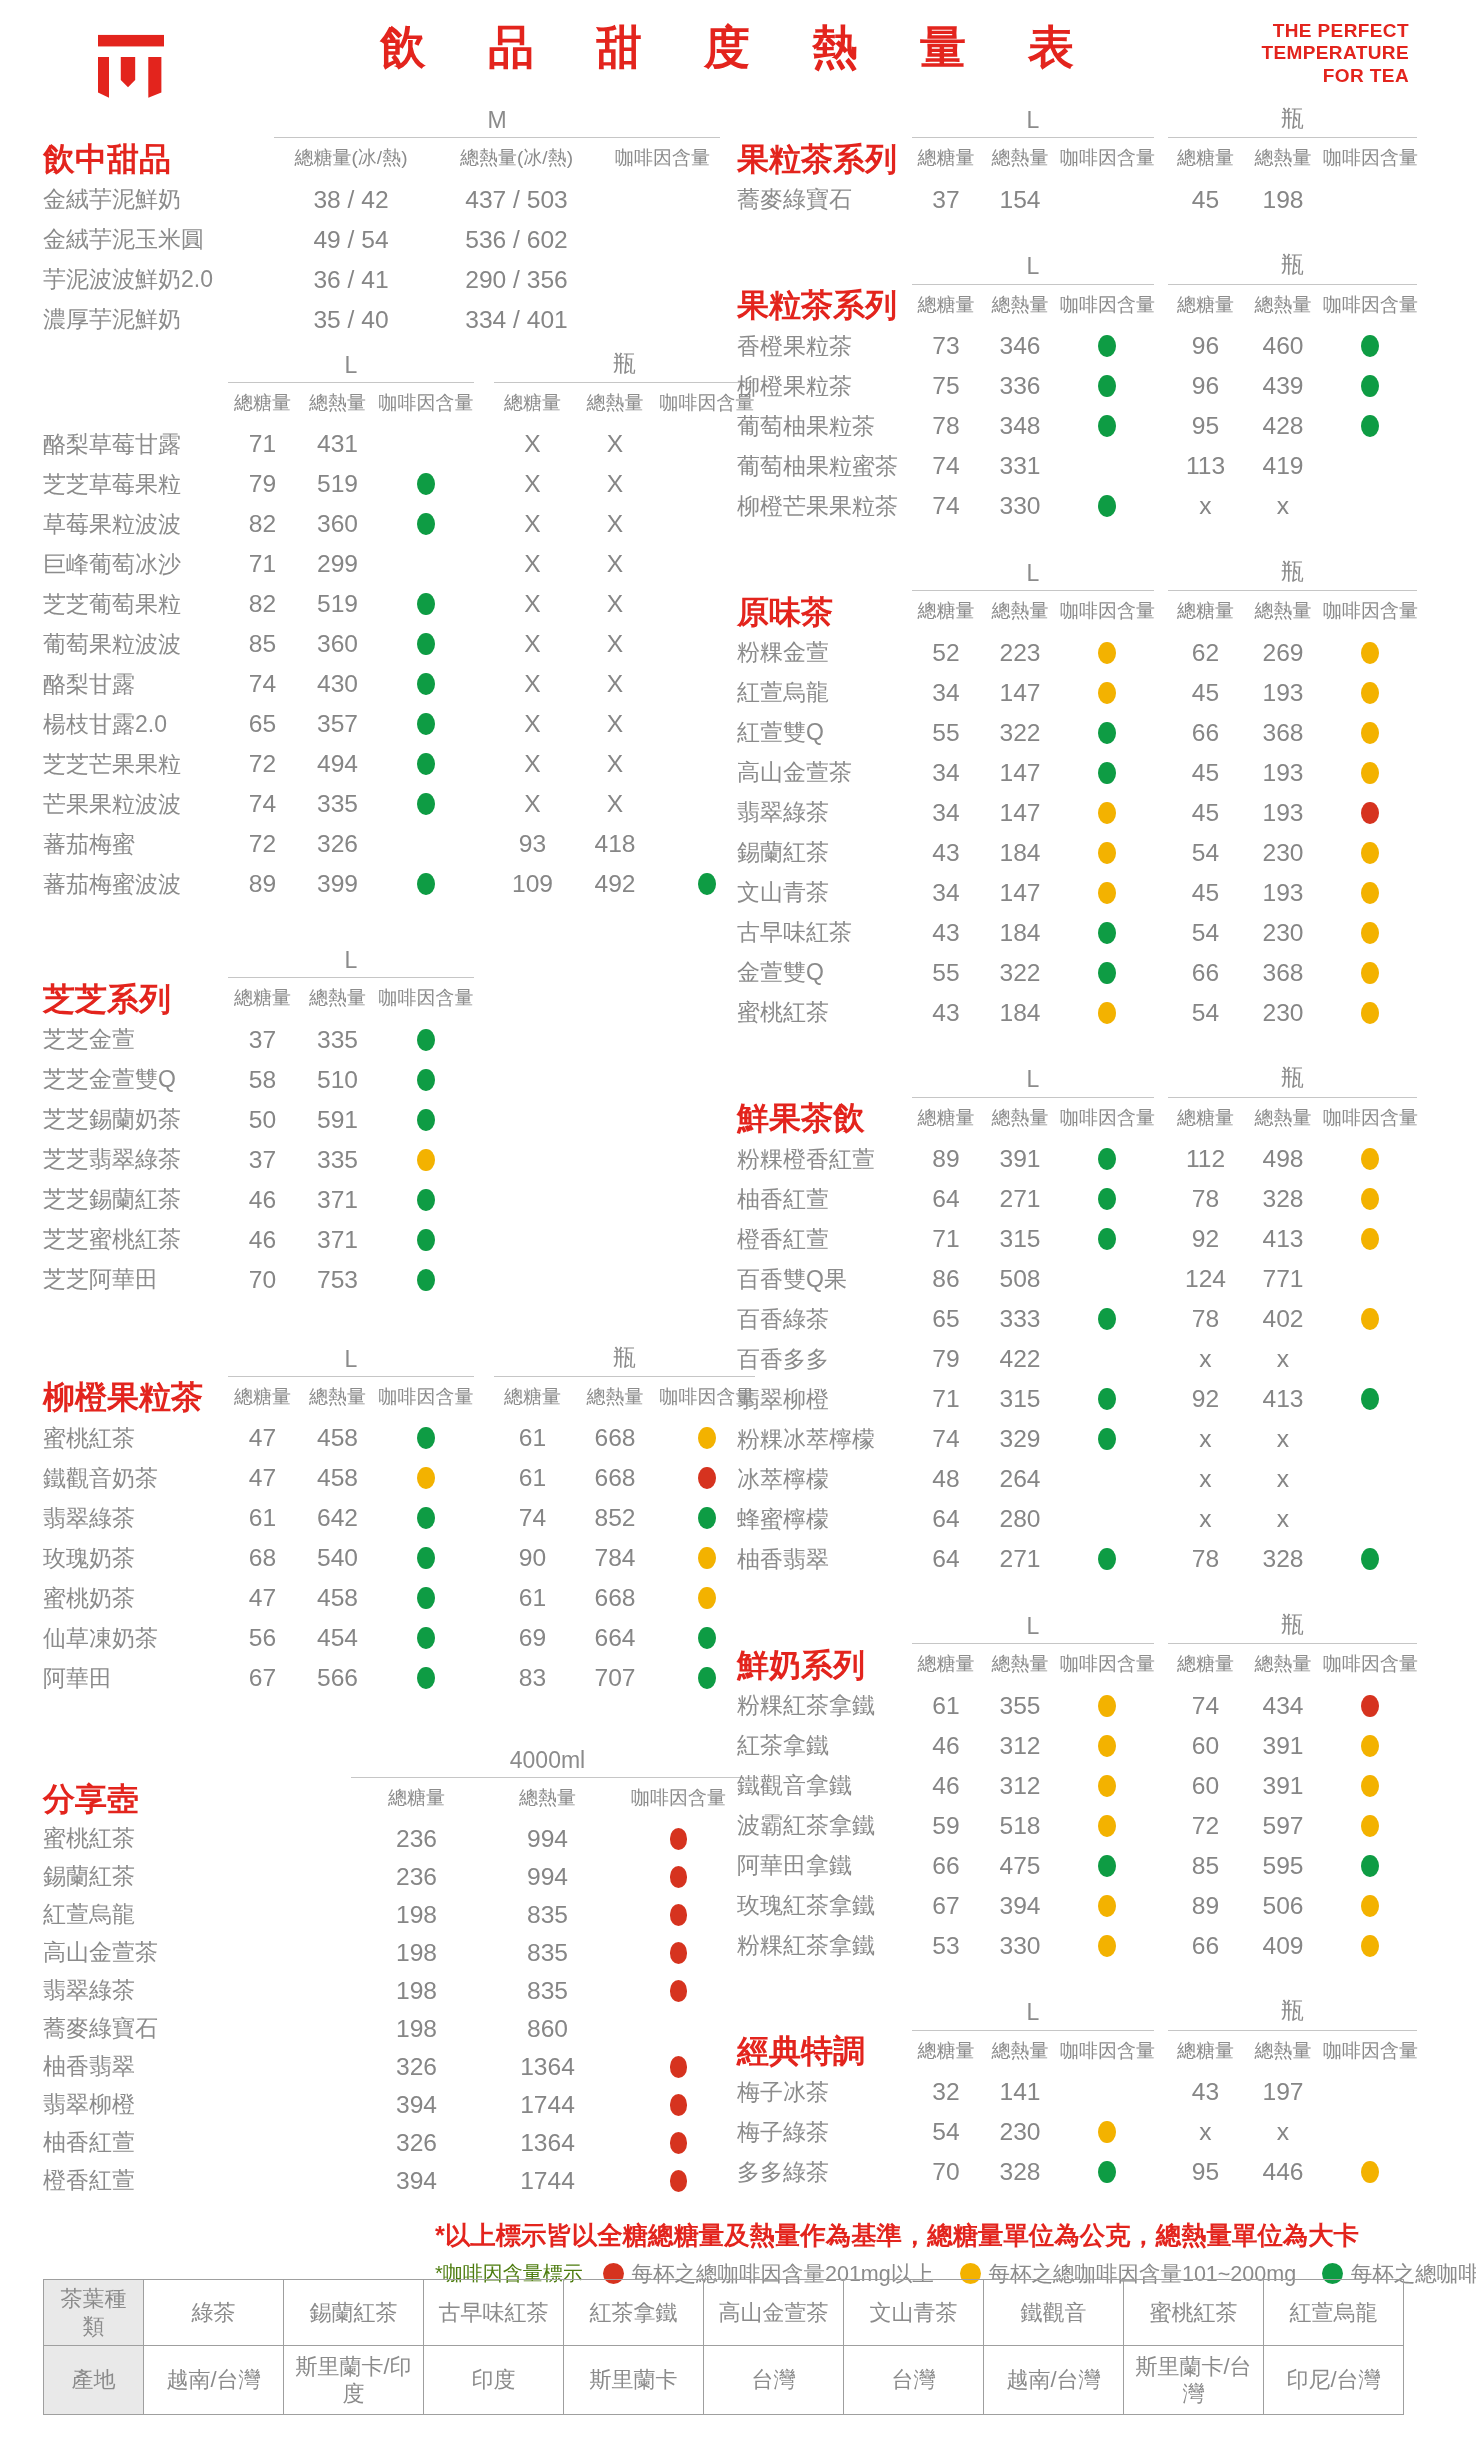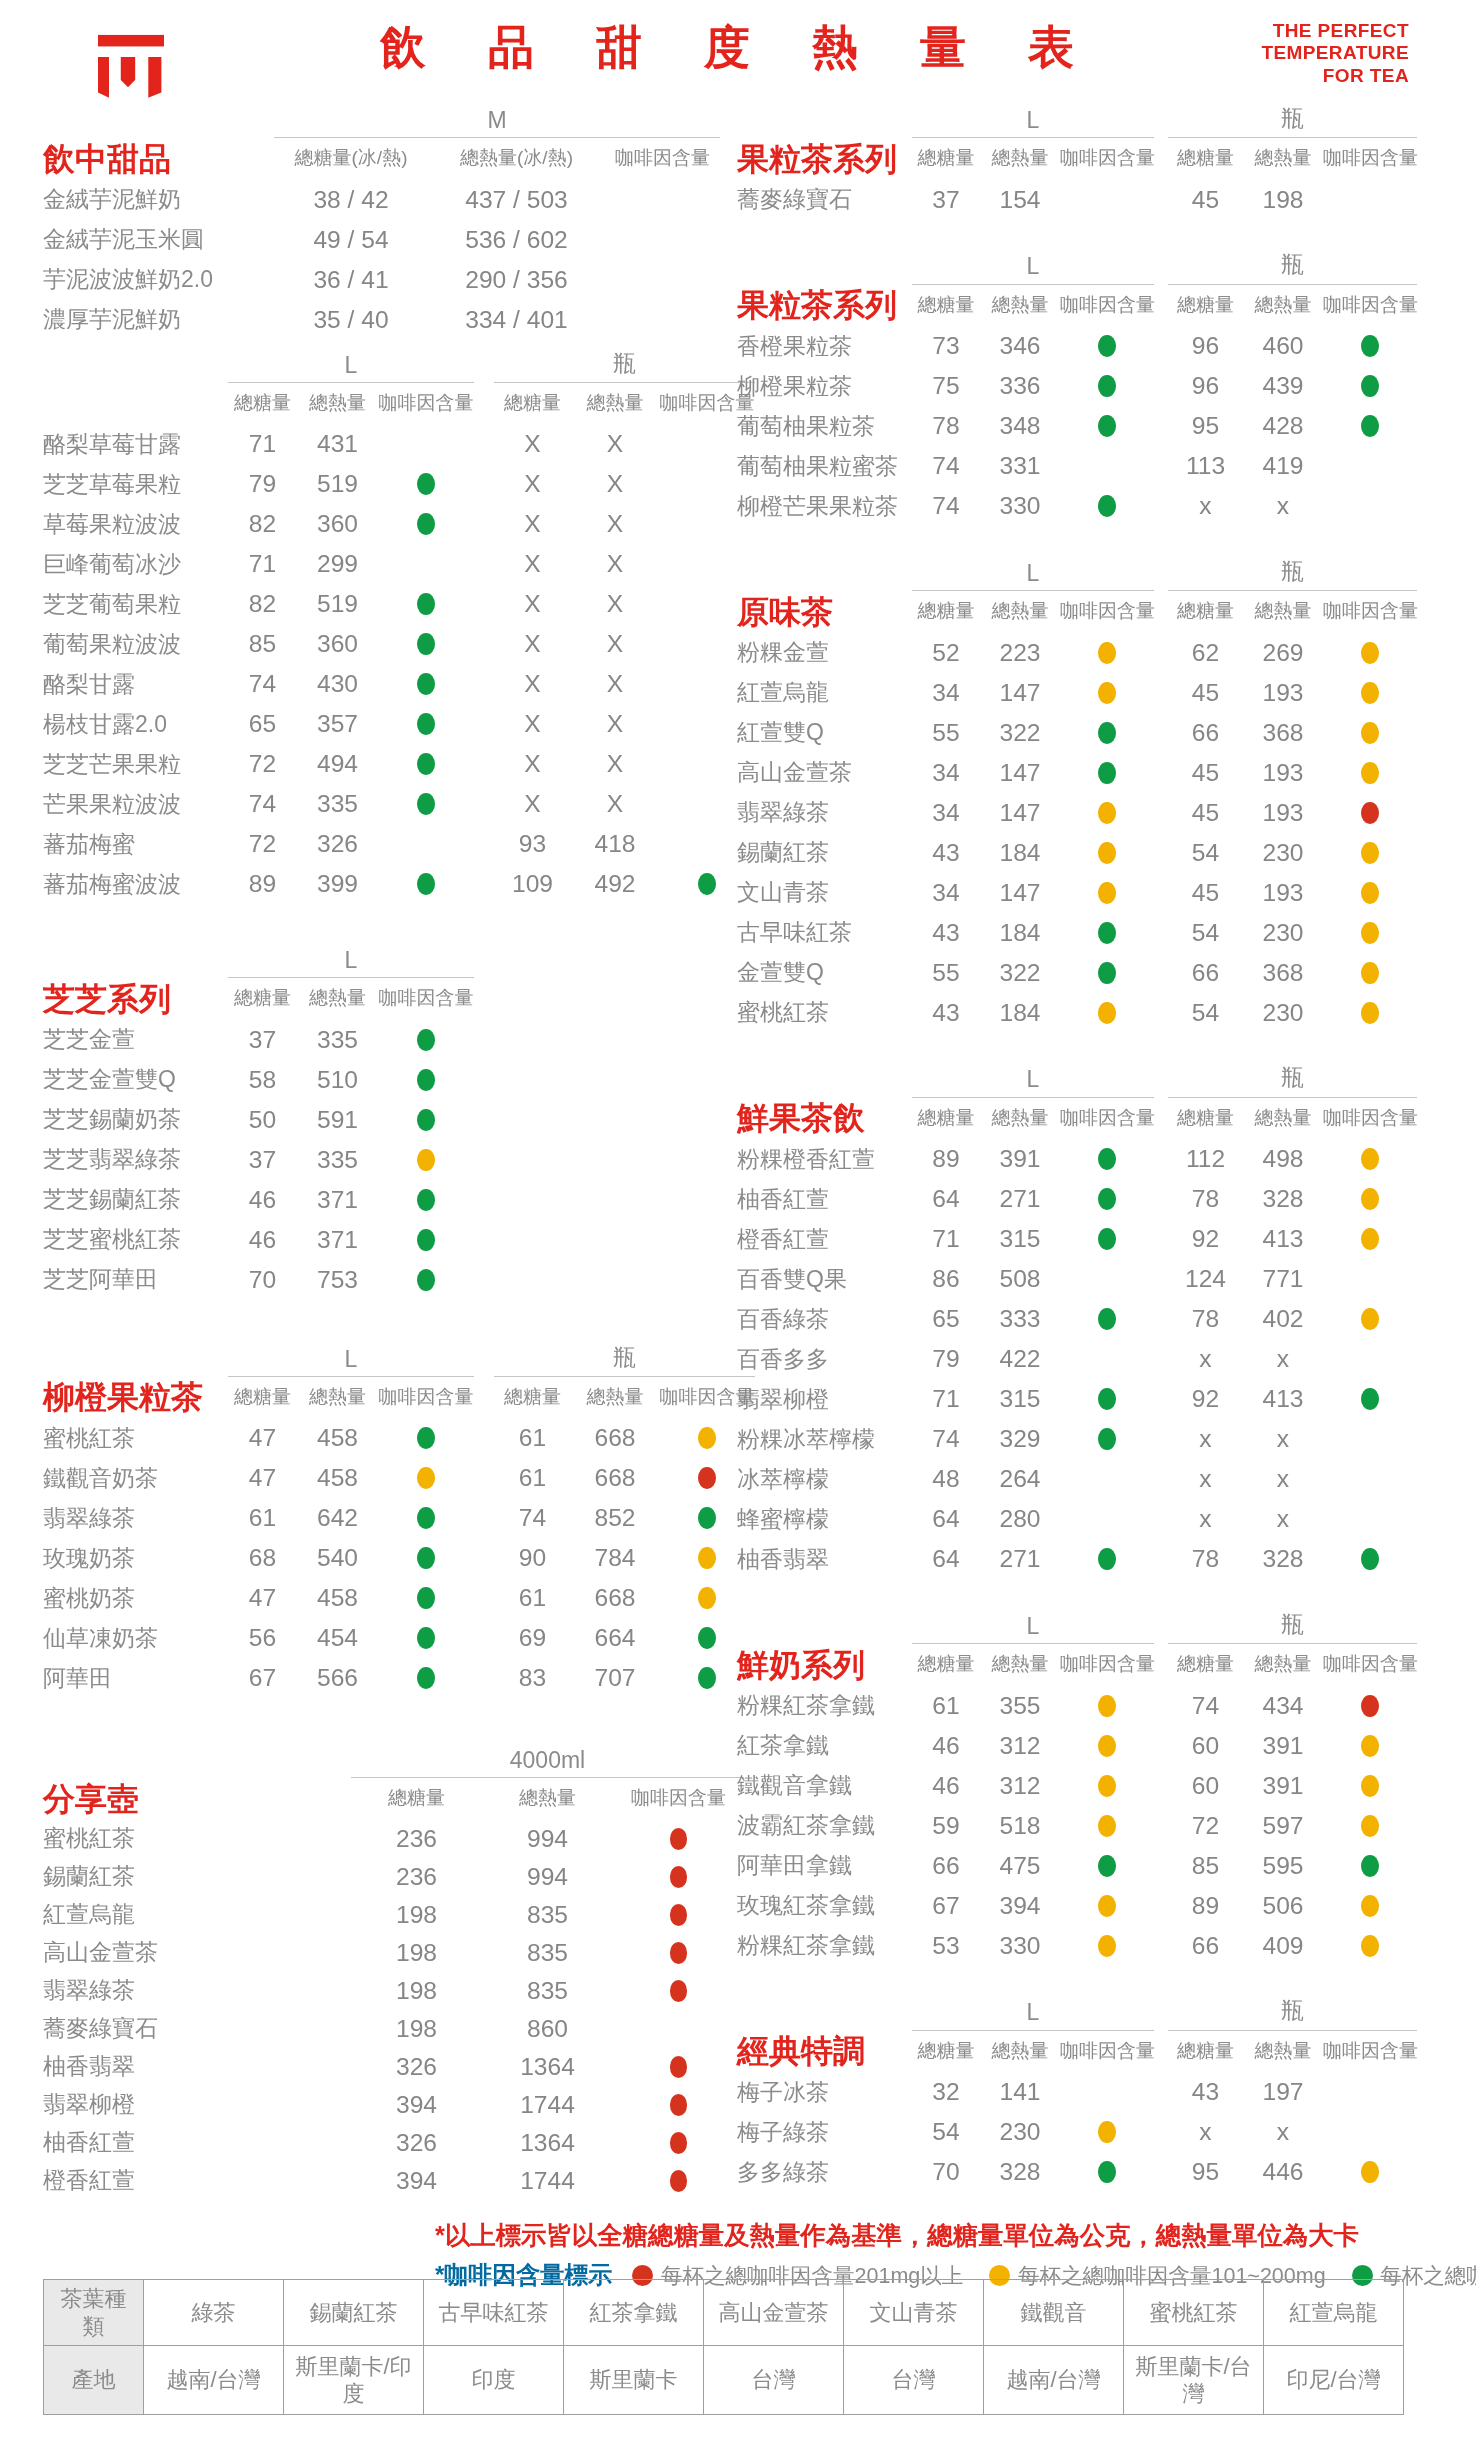--- a/index.html
+++ b/index.html
@@ -59,21 +59,21 @@
     display:flex;align-items:center;justify-content:center;white-space:nowrap;
   }
   .dotc{height:40px;display:flex;align-items:center;justify-content:center;}
   .share .name,.share .val,.share .dotc{height:38px;}
   .dot{width:17.7px;height:22px;border-radius:50%;display:inline-block;}
   .dot.lg{width:21px;height:21px;flex:0 0 21px;}
   
   #footer-notes{position:absolute;left:435px;top:2219px;}
   #footnote-basis{font-size:25.4px;font-weight:700;color:#e3241d;white-space:nowrap;margin:0 0 6.2px 0;}
   #legend-row{display:flex;align-items:center;gap:20px;}
-  #caffeine-legend-label{font-size:24px;font-weight:700;color:#0369a1;white-space:nowrap;}
+  #caffeine-legend-label{font-size:20px;font-weight:400;color:#4d7c0f;white-space:nowrap;}
   .lgitem{display:flex;align-items:center;gap:7.7px;}
   .lgtext{font-size:21.5px;color:#8b8b8b;white-space:nowrap;}
   
   #origin-table{
     position:absolute;left:43px;top:2279px;
     border-top:0.8px solid #9f9f9f;border-left:0.8px solid #9f9f9f;
   }
   .otr{display:grid;grid-template-columns:100px repeat(9,140px);}
   .otr:first-child .otc{height:66px;}
   .otr:last-child .otc{height:69px;}

